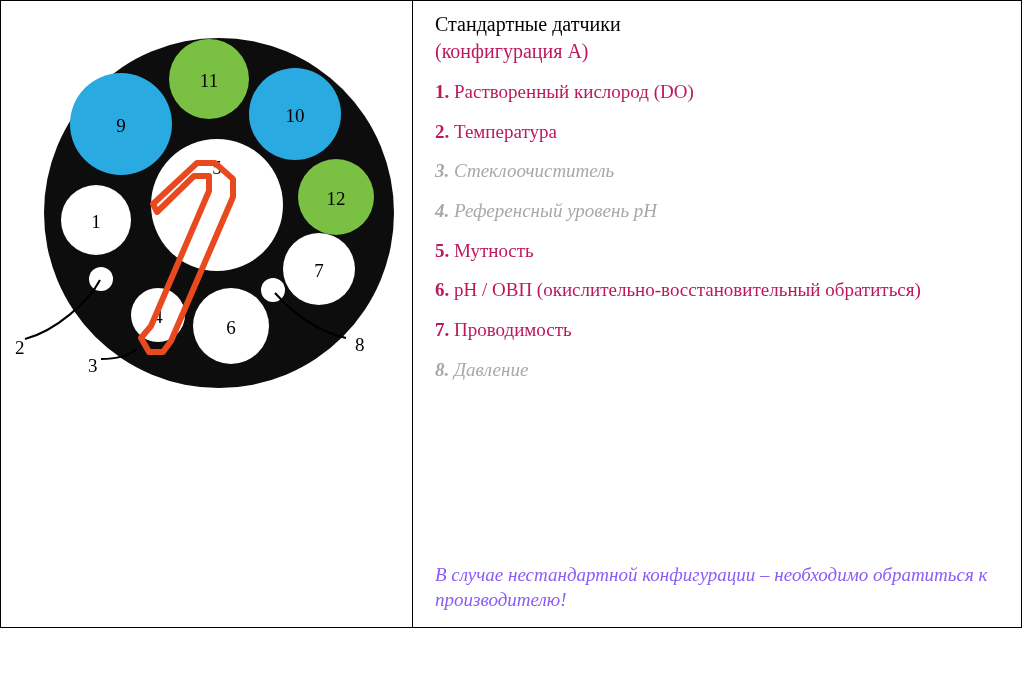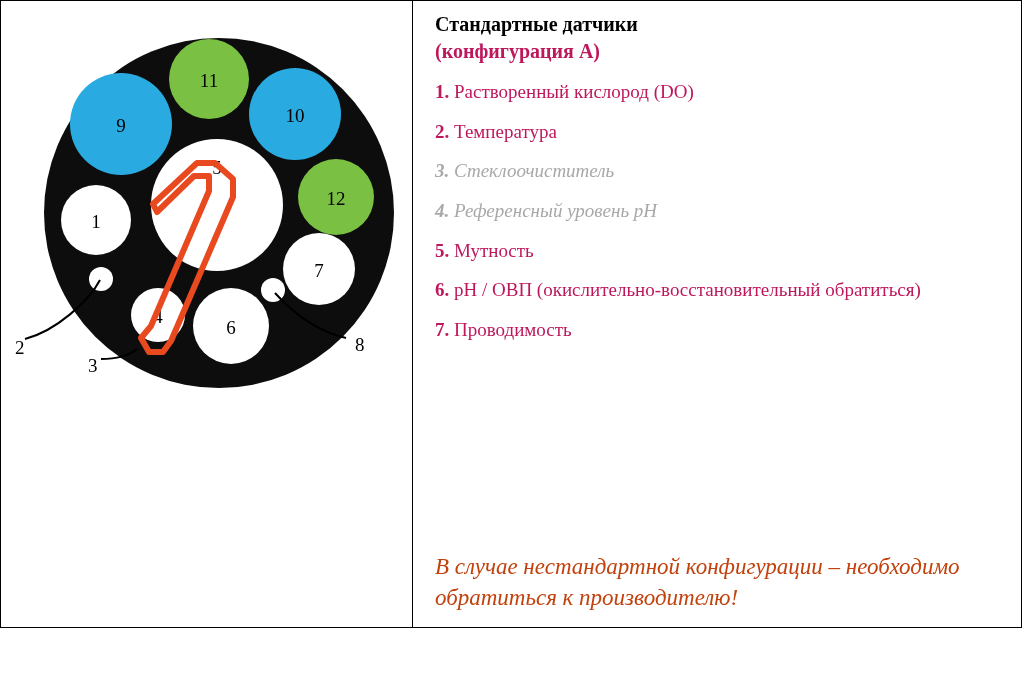--- a/index.html
+++ b/index.html
@@ -51,21 +51,21 @@
     width: 410px;
     height: 400px;
   }
   .diagram svg {
     display: block;
   }
 
   
   .heading {
     font-size: 20px;
-    font-weight: bold;
+    font-weight: normal;
     color: #000000;
     line-height: 1.35;
     margin: 0 0 2px 0;
   }
   .heading .sub {
     color: #be185d;
   }
   .item {
     font-size: 19px;
     color: #be185d;
@@ -80,23 +80,23 @@
     font-style: italic;
   }
   .item.muted .num {
     color: #a8a8a8;
   }
   .note {
     position: absolute;
     left: 22px;
     right: 14px;
     bottom: 14px;
-    font-size: 23px;
+    font-size: 19px;
     font-style: italic;
-    color: #c2410c;
+    color: #8b5cf6;
     line-height: 1.35;
   }
 </style>
 </head>
 <body>
 
 <div class="page">
   <div class="frame">
 
     <div class="cell-left">
@@ -185,18 +185,22 @@
         <span>Мутность</span>
       </p>
       <p class="item">
         <span class="num">6.</span>
         <span>pH / ОВП (окислительно-восстановительный обратиться)</span>
       </p>
       <p class="item">
         <span class="num">7.</span>
         <span>Проводимость</span>
       </p>
+      <p class="item muted">
+        <span class="num">8.</span>
+        <span>Давление</span>
+      </p>
 
       <div class="note">В случае нестандартной конфигурации – необходимо обратиться к производителю!</div>
     </div>
 
   </div>
 </div>
 
 </body></html>

